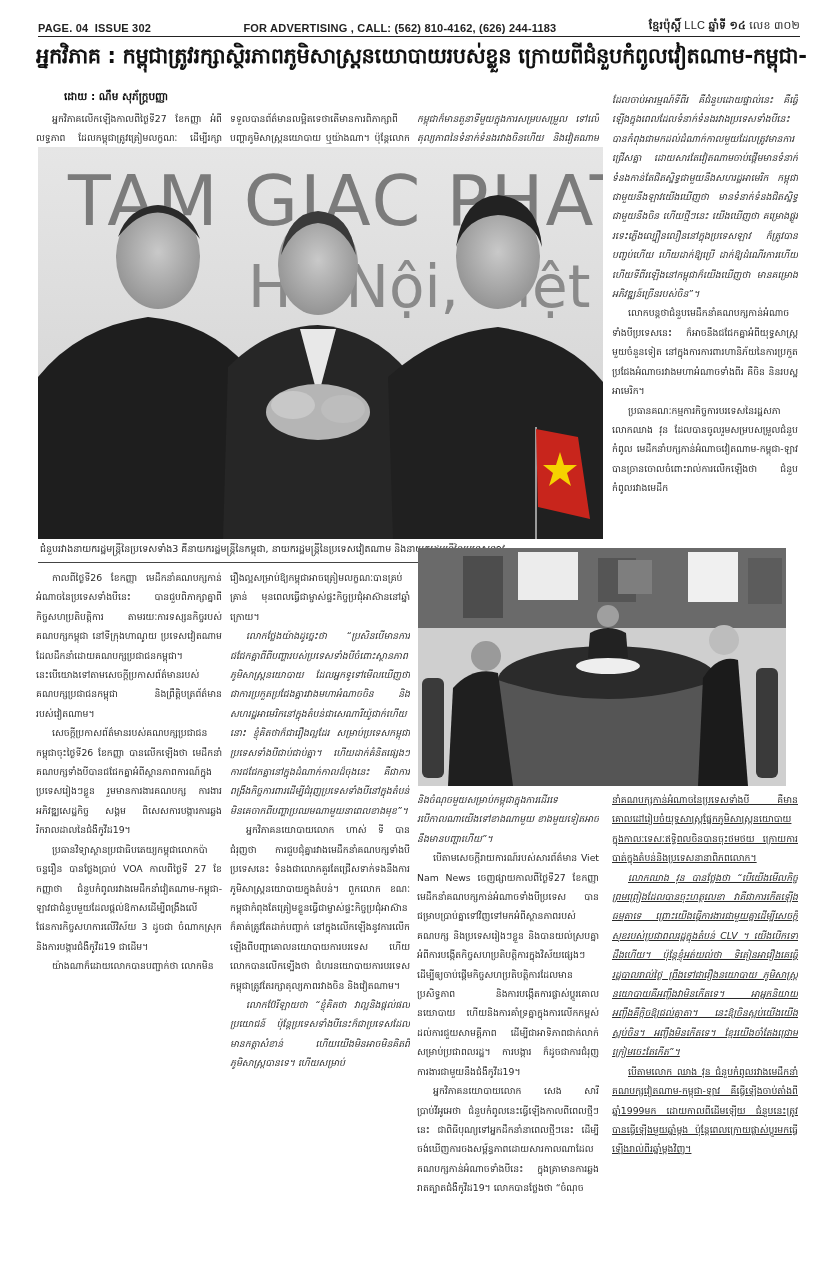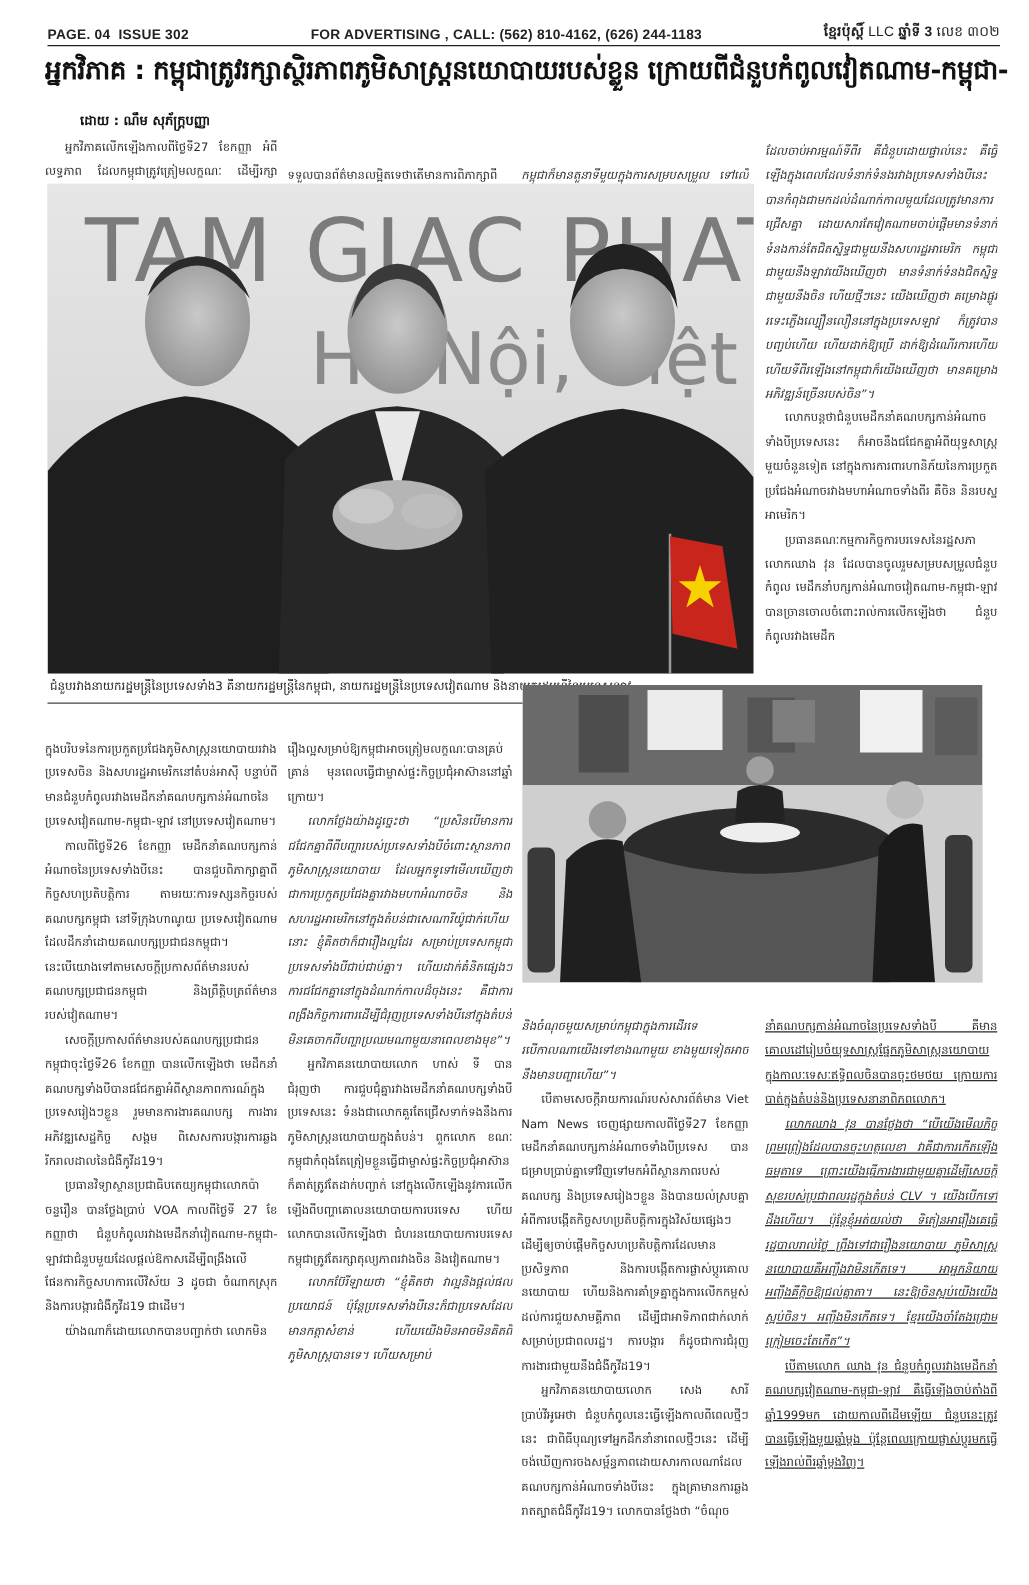--- a/index.html
+++ b/index.html
@@ -14,21 +14,21 @@
   .mast-rule { position: absolute; left: 38px; top: 36px; width: 762px; border-top: 1.5px solid #222; }
 
   .headline { position: absolute; left: 36px; top: 38px; width: 770px; height: 36px;
     font-family: "DejaVu Sans", sans-serif; font-size: 21px; font-weight: bold; color: #111;
     white-space: nowrap; overflow: hidden; line-height: 36px; letter-spacing: -0.4px; }
 
   .byline { position: absolute; left: 64px; top: 90px; font-size: 10.5px; font-weight: bold; color: #111; }
 
   .col { position: absolute; font-size: 9.3px; line-height: 19.4px; color: #2a2a2a; text-align: justify; overflow: hidden; }
   .col p { text-indent: 16px; margin: 0; }
-  .col p.noindent { text-indent: 0; margin-top: 22px; }
+  .col p.noindent { text-indent: 0; }
   .col .it { font-style: italic; }
 
   #c1a { left: 36px;  top: 109px; width: 186px; height: 38px; }
   #c2a { left: 230px; top: 109px; width: 180px; height: 38px; }
   #c3a { left: 417px; top: 109px; width: 182px; height: 38px; }
   #c4  { left: 612px; top: 90px;  width: 186px; height: 446px; }
 
   .photo1 { position: absolute; left: 38px; top: 147px; width: 565px; height: 392px; overflow: hidden; background: #d8d8d8; }
   .caption { position: absolute; left: 40px; top: 543px; width: 560px; font-size: 9.5px; color: #222; white-space: nowrap; overflow: hidden; }
   .cap-rule { position: absolute; left: 38px; top: 562px; width: 564px; border-top: 1px solid #444; }
@@ -43,21 +43,21 @@
 <body>
 
 <div class="masthead">
   <span>
     <span>PAGE. 04</span>&nbsp;&nbsp;<span>ISSUE 302</span>
   </span>
   <span>FOR ADVERTISING ,  CALL: (562) 810-4162, (626) 244-1183</span>
   <span class="right">
     <b>ខ្មែរប៉ុស្តិ៍</b>
     <span>LLC</span>
-    <b>ឆ្នាំទី 3</b>
+    <b>ឆ្នាំទី ១៤</b>
     <span>លេខ ៣០២</span>
   </span>
 </div>
 <div class="mast-rule"></div>
 
 <h1 class="headline">អ្នកវិភាគ : កម្ពុជាត្រូវរក្សាស្ថិរភាពភូមិសាស្ត្រនយោបាយរបស់ខ្លួន ក្រោយពីជំនួបកំពូលវៀតណាម-កម្ពុជា-ឡាវ</h1>
 
 <div class="byline">ដោយ : ណឹម សុភ័ក្រ្តបញ្ញា</div>
 
 <div class="col" id="c1a">
@@ -112,21 +112,20 @@
     <line x1="498" y1="280" x2="498" y2="392" stroke="#9a9a9a" stroke-width="2"></line>
     <path d="M498 282 L540 290 L552 372 L500 360 Z" fill="#c8251c"></path>
     <polygon points="522,305 526,318 539,318 529,326 533,339 522,331 511,339 515,326 505,318 518,318" fill="#f6d200"></polygon>
   </svg>
 </div>
 
 <div class="caption">ជំនួបរវាងនាយករដ្ឋមន្ត្រីនៃប្រទេសទាំង3 គឺនាយករដ្ឋមន្ត្រីនៃកម្ពុជា, នាយករដ្ឋមន្ត្រីនៃប្រទេសវៀតណាម និងនាយករដ្ឋមន្ត្រីនៃប្រទេសឡាវ</div>
 <div class="cap-rule"></div>
 
 <div class="col" id="c1b">
-  <p class="noindent">ក្នុងបរិបទនៃការប្រកួតប្រជែងភូមិសាស្ត្រនយោបាយរវាងប្រទេសចិន និងសហរដ្ឋអាមេរិកនៅតំបន់អាស៊ី បន្ទាប់ពីមានជំនួបកំពូលរវាងមេដឹកនាំគណបក្សកាន់អំណាចនៃប្រទេសវៀតណាម-កម្ពុជា-ឡាវ នៅប្រទេសវៀតណាម។</p>
   <p>កាលពីថ្ងៃទី26 ខែកញ្ញា មេដឹកនាំគណបក្សកាន់អំណាចនៃប្រទេសទាំងបីនេះ បានជួបពិភាក្សាគ្នាពីកិច្ចសហប្រតិបត្តិការ តាមរយៈការទស្សនកិច្ចរបស់គណបក្សកម្ពុជា នៅទីក្រុងហាណូយ ប្រទេសវៀតណាម ដែលដឹកនាំដោយគណបក្សប្រជាជនកម្ពុជា។ នេះបើយោងទៅតាមសេចក្តីប្រកាសព័ត៌មានរបស់គណបក្សប្រជាជនកម្ពុជា និងព្រឹត្តិបត្រព័ត៌មានរបស់វៀតណាម។</p>
   <p>សេចក្តីប្រកាសព័ត៌មានរបស់គណបក្សប្រជាជនកម្ពុជាចុះថ្ងៃទី26 ខែកញ្ញា បានលើកឡើងថា មេដឹកនាំគណបក្សទាំងបីបានជជែកគ្នាអំពីស្ថានភាពការណ៍ក្នុងប្រទេសរៀងៗខ្លួន រួមមានការងារគណបក្ស ការងារអភិវឌ្ឍសេដ្ឋកិច្ច សង្គម ពិសេសការបង្ការការឆ្លងរីករាលដាលនៃជំងឺកូវីដ19។</p>
   <p>ប្រធានវិទ្យាស្ថានប្រជាធិបតេយ្យកម្ពុជាលោកប៉ា ចន្ទរឿន បានថ្លែងប្រាប់ VOA កាលពីថ្ងៃទី 27 ខែកញ្ញាថា ជំនួបកំពូលរវាងមេដឹកនាំវៀតណាម-កម្ពុជា-ឡាវជាជំនួបមួយដែលផ្តល់ឱកាសដើម្បីពង្រឹងលើផែនការកិច្ចសហការលើវិស័យ 3 ដូចជា ចំណាកស្រុក និងការបង្ការជំងឺកូវីដ19 ជាដើម។</p>
   <p>យ៉ាងណាក៏ដោយលោកបានបញ្ជាក់ថា លោកមិន</p>
 </div>
 
 <div class="col" id="c2b">
   <p class="noindent">រឿងល្អសម្រាប់ឱ្យកម្ពុជាអាចត្រៀមលក្ខណៈបានគ្រប់គ្រាន់ មុនពេលធ្វើជាម្ចាស់ផ្ទះកិច្ចប្រជុំអាស៊ាននៅឆ្នាំក្រោយ។</p>
   <p class="it">លោកថ្លែងយ៉ាងដូច្នេះថា “ប្រសិនបើមានការជជែកគ្នាពីពីបញ្ហារបស់ប្រទេសទាំងបីចំពោះស្ថានភាពភូមិសាស្ត្រនយោបាយ ដែលអ្នកទូទៅមើលឃើញថា ជាការប្រកួតប្រជែងគ្នារវាងមហាអំណាចចិន និងសហរដ្ឋអាមេរិកនៅក្នុងតំបន់ជាសេណារីយ៉ូជាក់ហើយនោះ ខ្ញុំគិតថាក៏ជារឿងល្អដែរ សម្រាប់ប្រទេសកម្ពុជា ប្រទេសទាំងបីជាប់ជាប់គ្នា។ ហើយដាក់គំនិតផ្សេងៗ ការជជែកគ្នានៅក្នុងដំណាក់កាលដ៏ចុងនេះ គឺជាការពង្រឹងកិច្ចការពារដើម្បីជំរុញប្រទេសទាំងបីនៅក្នុងតំបន់មិនគេចាកពីបញ្ហាប្រឈមណាមួយនាពេលខាងមុខ”។</p>
   <p>អ្នកវិភាគនយោបាយលោក ហាស់ ទី បានជំរុញថា ការជួបជុំគ្នារវាងមេដឹកនាំគណបក្សទាំងបីប្រទេសនេះ ទំនងជាលោកគួរតែជ្រើសទាក់ទងនឹងការភូមិសាស្ត្រនយោបាយក្នុងតំបន់។ ពួកលោក ខណៈកម្ពុជាកំពុងតែត្រៀមខ្លួនធ្វើជាម្ចាស់ផ្ទះកិច្ចប្រជុំអាស៊ាន ក៏គាត់ត្រូវតែដាក់បញ្ចាក់ នៅក្នុងលើកឡើងនូវការលើកឡើងពីបញ្ហាគោលនយោបាយការបរទេស ហើយលោកបានលើកទ្បើងថា ជំហរនយោបាយការបរទេសកម្ពុជាត្រូវតែរក្សាតុល្យភាពរវាងចិន និងវៀតណាម។</p>

